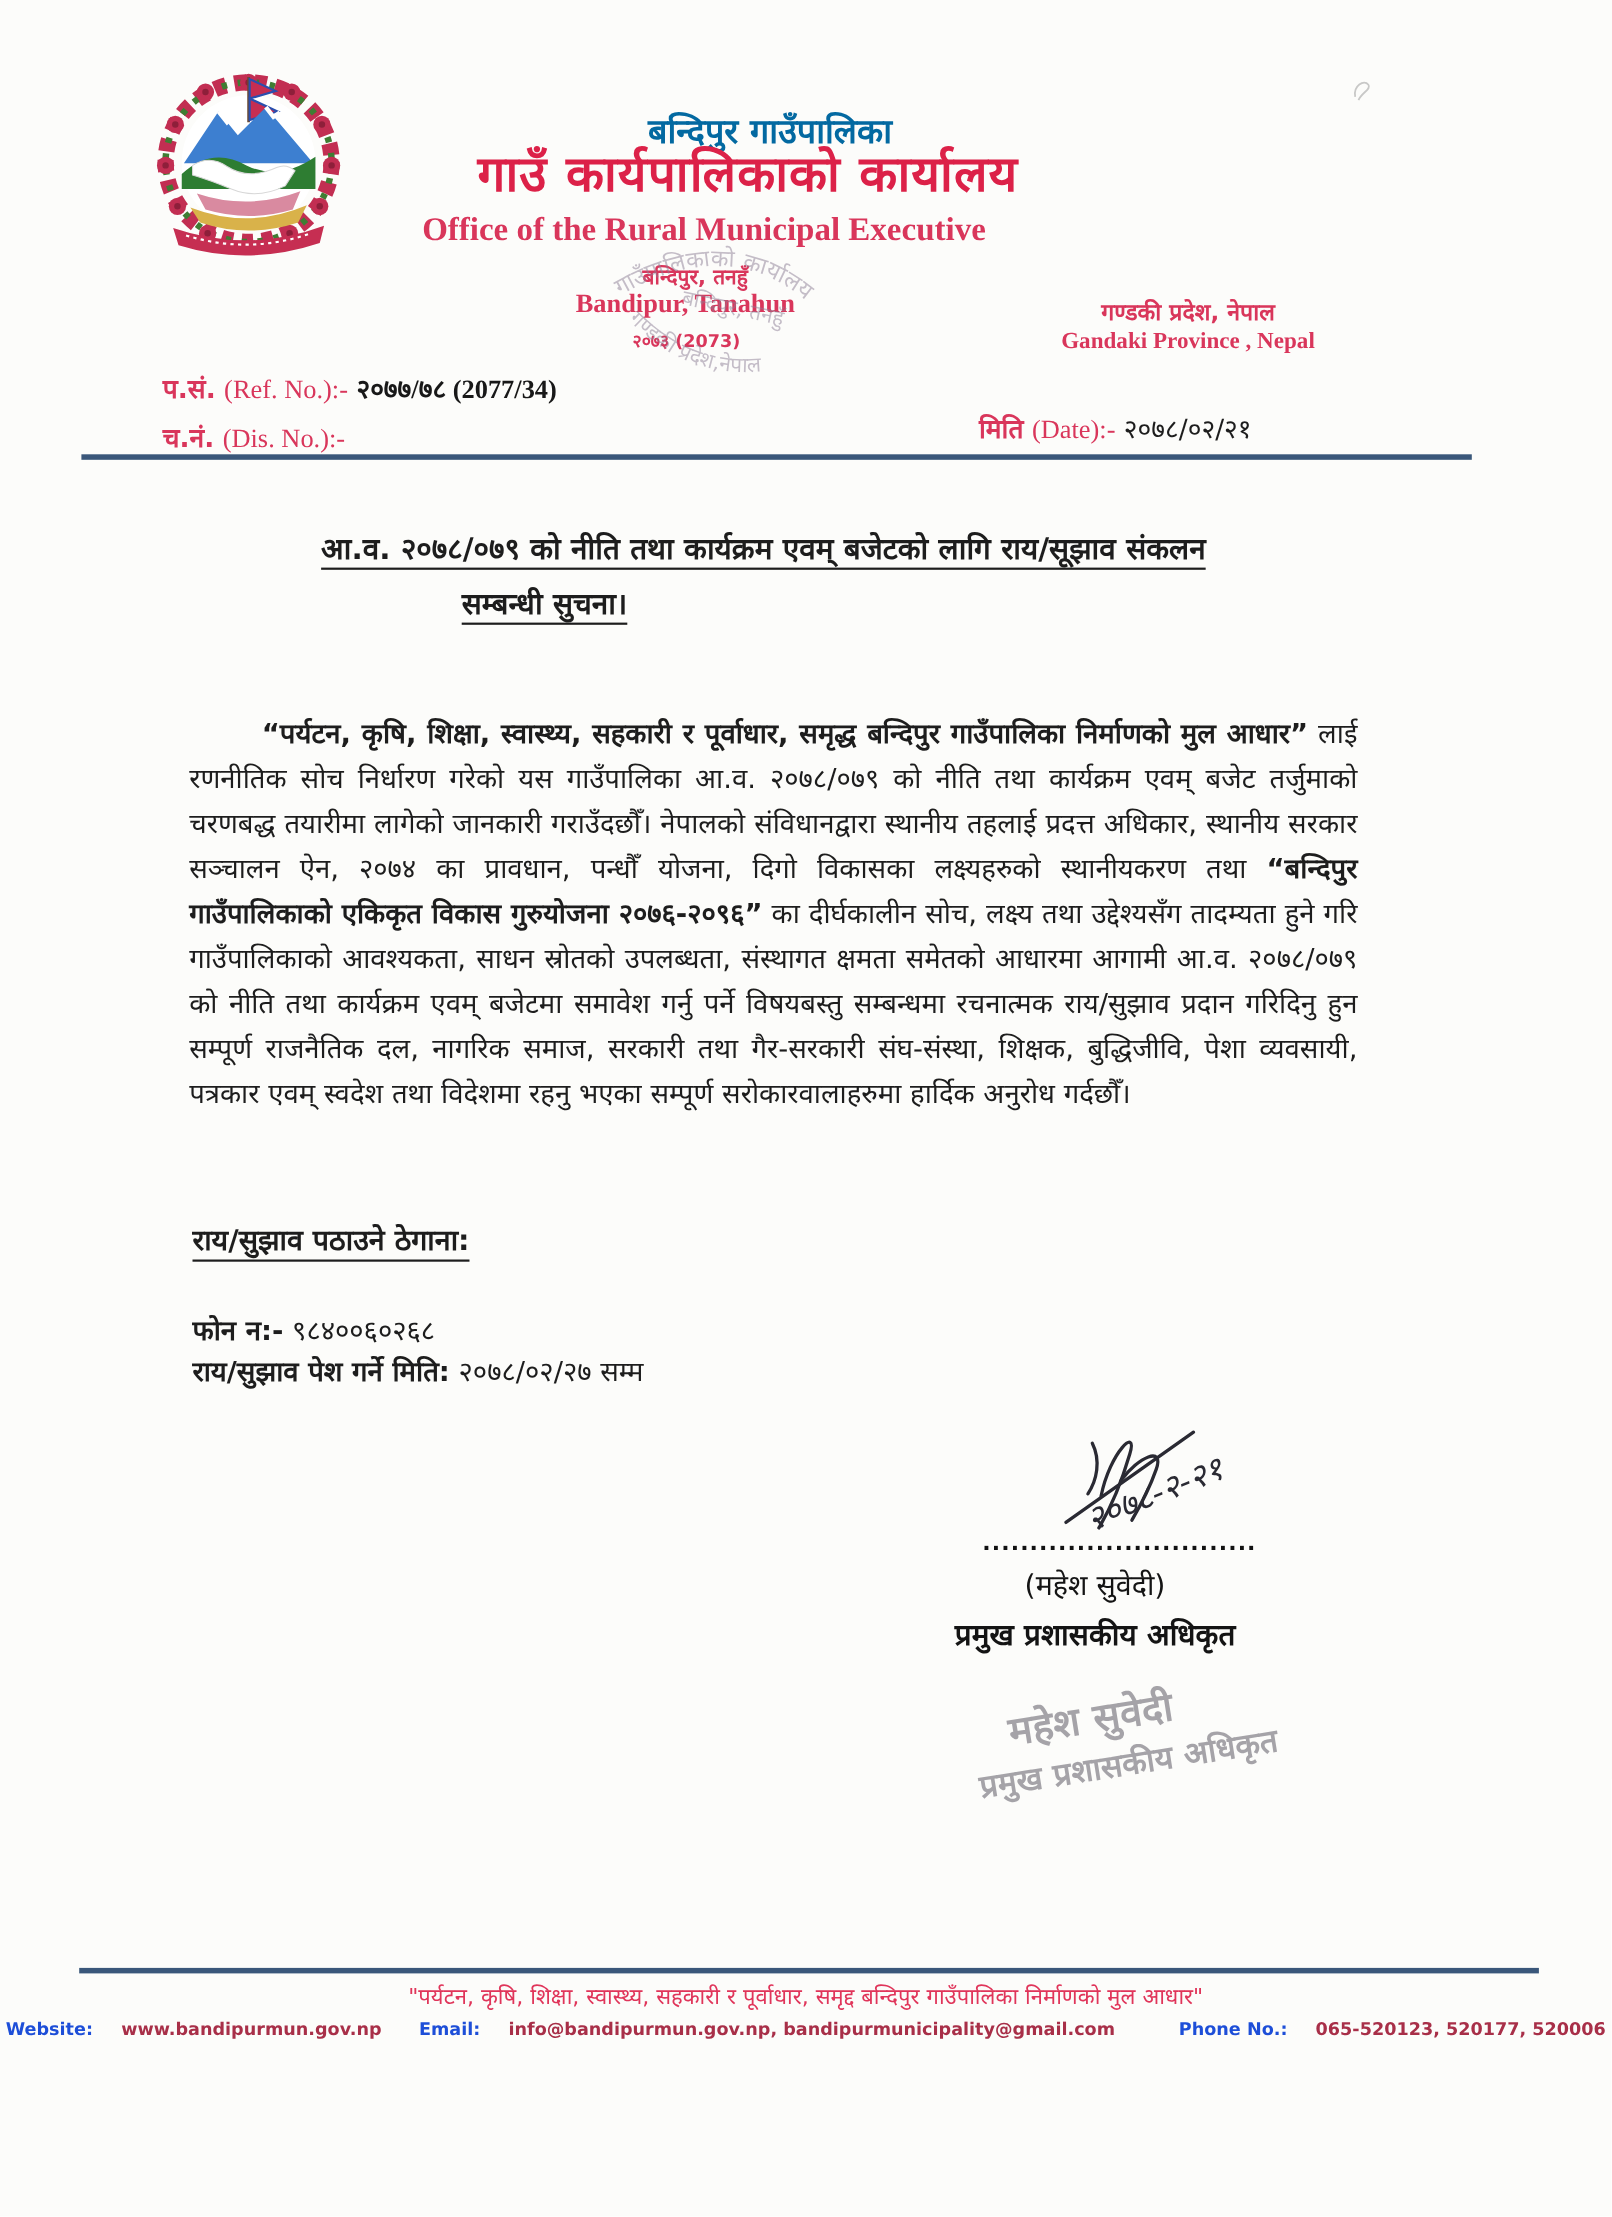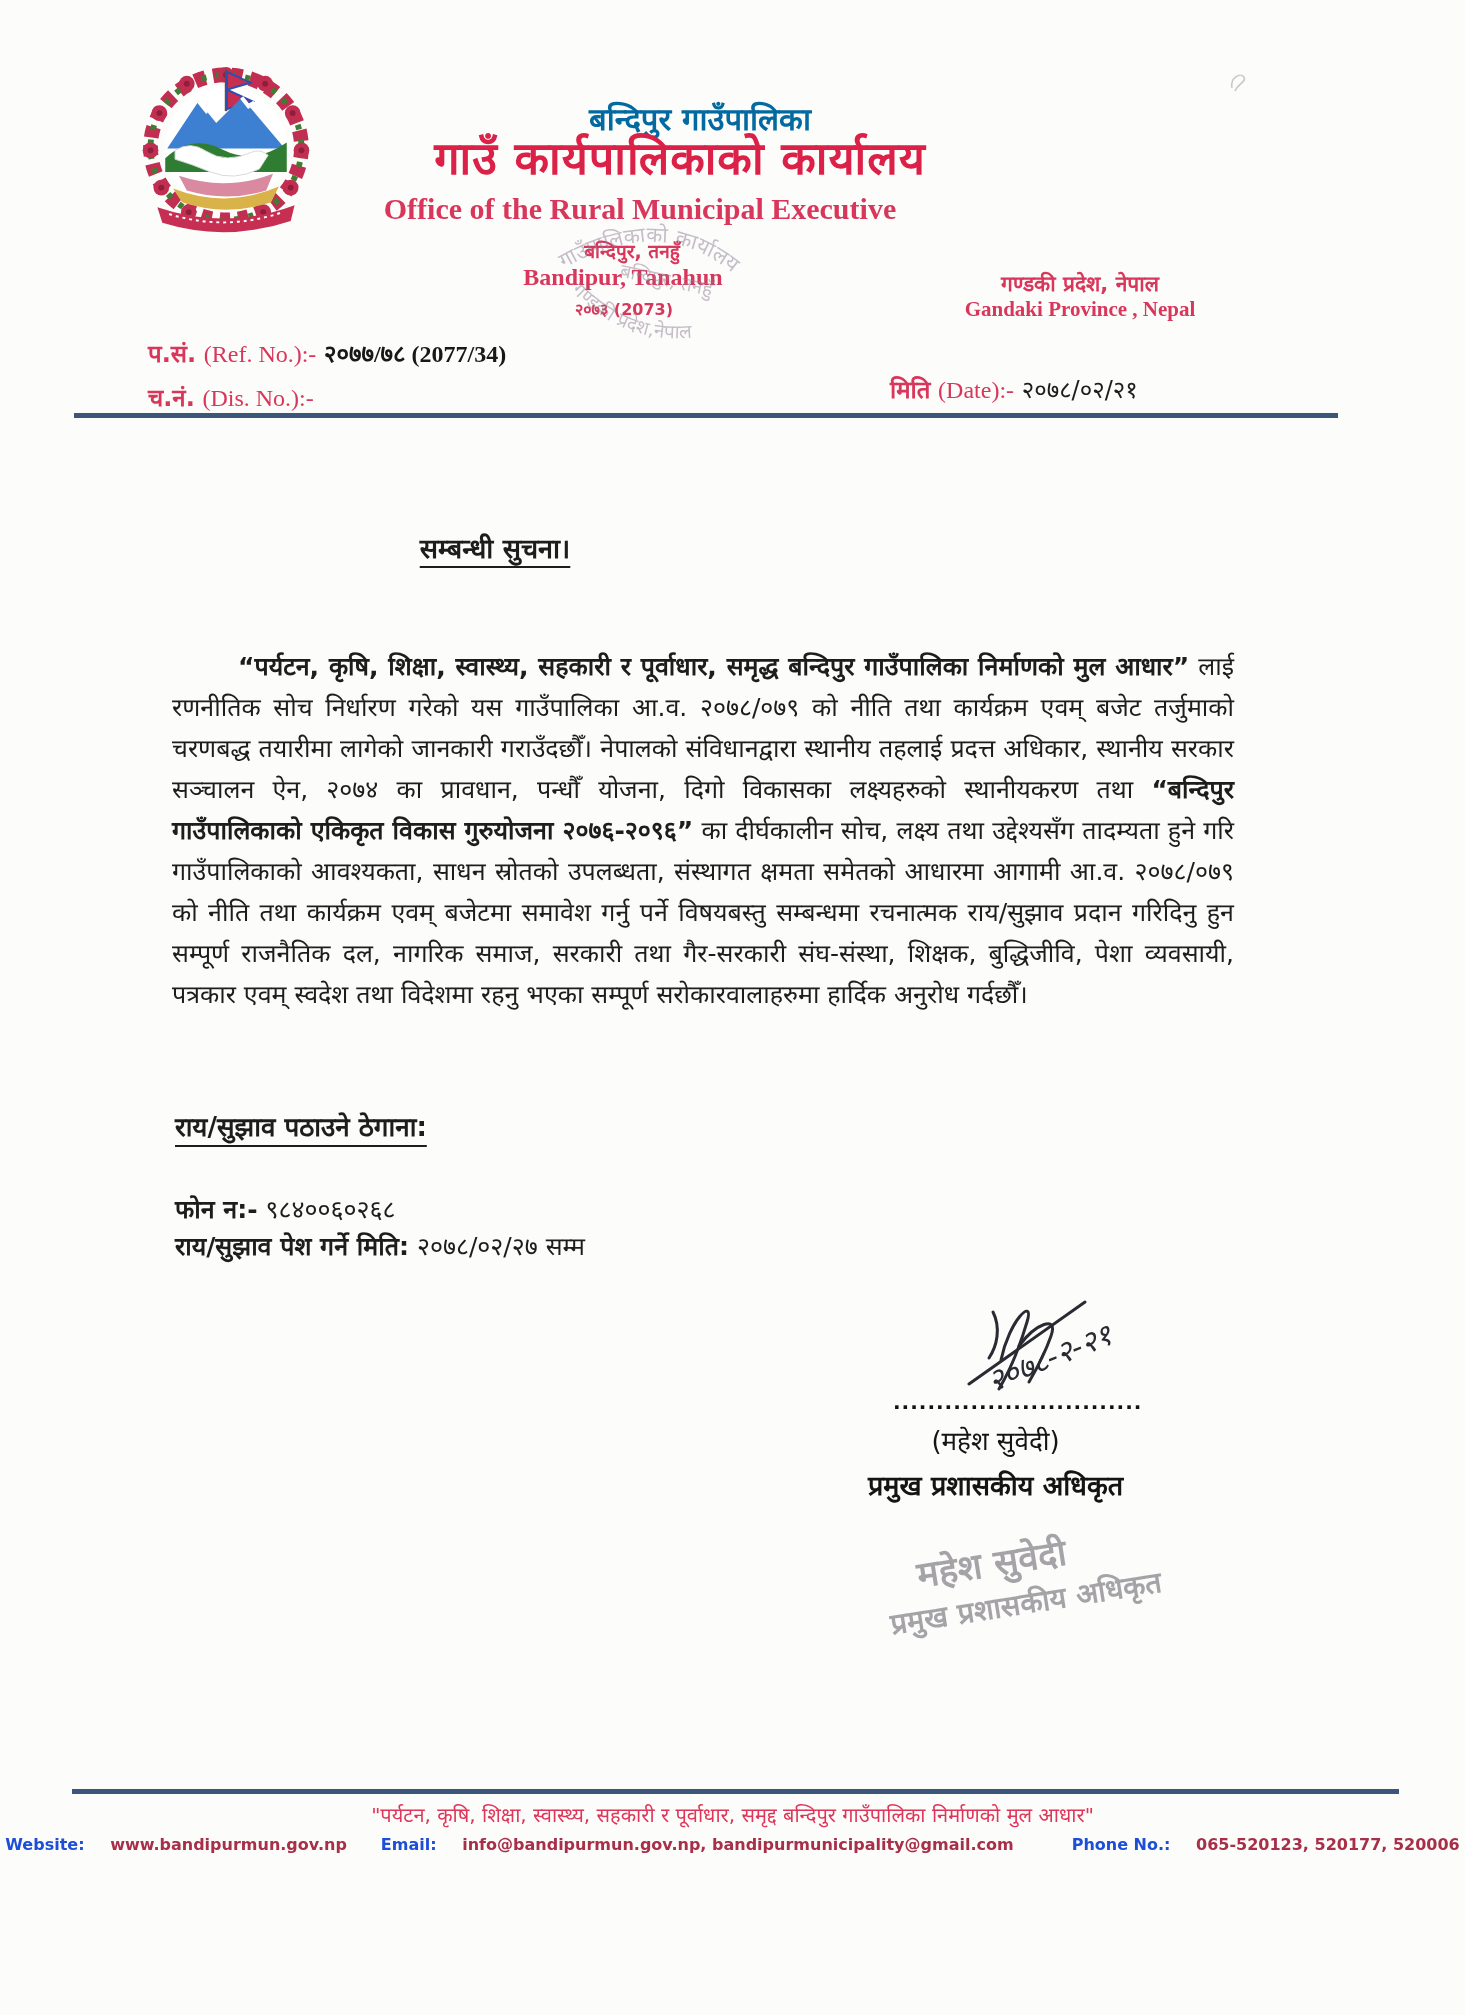--- a/index.html
+++ b/index.html
@@ -156,20 +156,21 @@
     <span class="meta-en">(Dis. No.):-</span>
   </div>
   <div class="abs meta-line" style="left:890px;top:372px;">
     <span class="dev meta-np">मिति</span>
     <span class="meta-en">(Date):-</span>
     <span class="dev" style="font-weight:500;">२०७८/०२/२१</span>
   </div>
 
   <div class="abs rule" style="left:74px;top:413px;width:1264px;"></div>
 
+  <div class="abs dev subject1 center">आ.व. २०७८/०७९ को नीति तथा कार्यक्रम एवम् बजेटको लागि राय/सूझाव संकलन</div>
   <div class="abs dev subject2 center">सम्बन्धी सुचना।</div>
 
   <p class="abs dev body-par">
     <b>“पर्यटन,  कृषि, शिक्षा, स्वास्थ्य, सहकारी र पूर्वाधार, समृद्ध बन्दिपुर गाउँपालिका निर्माणको मुल आधार”</b><span> लाई रणनीतिक सोच निर्धारण गरेको यस गाउँपालिका आ.व. २०७८/०७९ को नीति तथा कार्यक्रम एवम् बजेट तर्जुमाको चरणबद्ध तयारीमा लागेको जानकारी गराउँदछौँ। नेपालको संविधानद्वारा स्थानीय तहलाई प्रदत्त अधिकार, स्थानीय सरकार सञ्चालन ऐन, २०७४ का प्रावधान, पन्धौँ योजना, दिगो विकासका लक्ष्यहरुको स्थानीयकरण तथा </span><b>“बन्दिपुर गाउँपालिकाको एकिकृत विकास गुरुयोजना २०७६-२०९६”</b><span> का दीर्घकालीन सोच, लक्ष्य तथा उद्देश्यसँग तादम्यता हुने गरि गाउँपालिकाको आवश्यकता, साधन स्रोतको उपलब्धता, संस्थागत क्षमता समेतको आधारमा आगामी आ.व. २०७८/०७९ को नीति तथा कार्यक्रम एवम् बजेटमा समावेश गर्नु पर्ने विषयबस्तु सम्बन्धमा रचनात्मक राय/सुझाव प्रदान गरिदिनु हुन सम्पूर्ण राजनैतिक दल, नागरिक समाज, सरकारी तथा गैर-सरकारी संघ-संस्था, शिक्षक, बुद्धिजीवि, पेशा व्यवसायी, पत्रकार एवम् स्वदेश तथा विदेशमा रहनु भएका सम्पूर्ण सरोकारवालाहरुमा हार्दिक अनुरोध गर्दछौँ।</span>
   </p>
 
   <div class="abs dev contact-head">राय/सुझाव पठाउने ठेगाना:</div>
   <div class="abs contact-line dev" style="left:175px;top:1191px;">
     <b>फोन न:-</b>
     <span>९८४००६०२६८</span>

